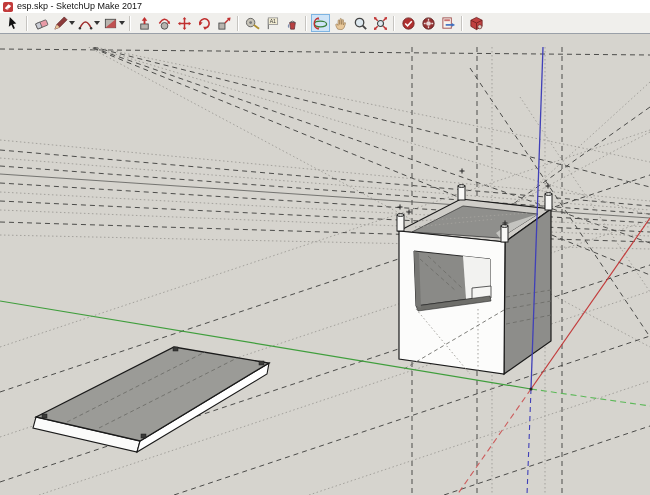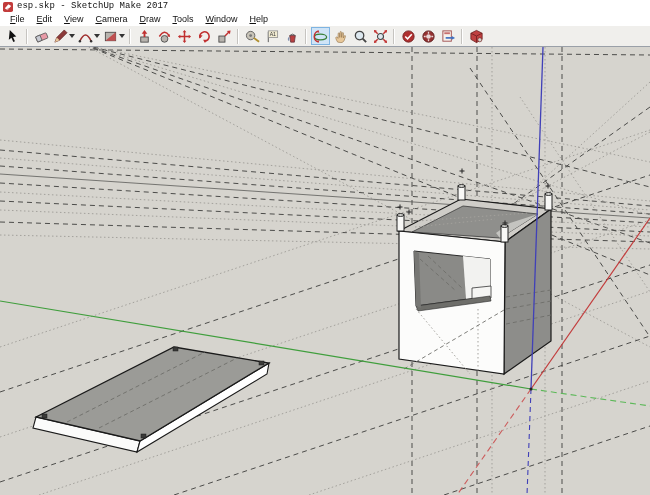--- a/index.html
+++ b/index.html
@@ -1,19 +1,19 @@
 <!DOCTYPE html>
 <html><head>
 <meta charset="utf-8">
 <style>
   html,body{margin:0;padding:0;}
   body{width:650px;height:495px;overflow:hidden;font-family:"Liberation Sans",sans-serif;background:#d6d4ce;}
   .window{width:650px;height:495px;position:relative;background:#d6d4ce;}
   
-  .titlebar{height:13px;background:#ffffff;display:flex;align-items:center;padding:0 3px;gap:4px;font-family:Liberation Mono, monospace;}
+  .titlebar{height:13px;background:#ffffff;display:flex;align-items:center;padding:0 3px;gap:4px;}
   .titlebar .title{font-size:9px;color:#111;white-space:nowrap;line-height:13px;}
   
   .menubar{height:13px;background:#ffffff;display:flex;align-items:center;padding-left:4px;}
   .menu-item{font-size:9px;color:#111;padding:0 6px;line-height:13px;cursor:default;}
   .menu-item u{text-decoration:underline;}
   
   .toolbar{height:20px;background:#f0efec;border-bottom:1px solid #9aa0a8;display:flex;align-items:center;padding-left:3px;}
   .tb-btn{border:1px solid transparent;background:transparent;width:19px;height:18px;padding:0;margin:0 0.5px;
           display:flex;align-items:center;justify-content:center;position:relative;}
   .tb-btn.active{background:#cfe4f7;border:1px solid #7eb4e2;}
@@ -38,30 +38,20 @@
 
   <div class="titlebar">
     <svg width="10" height="10" viewBox="0 0 11 11">
       <rect width="11" height="11" rx="2" fill="#c23b3b"></rect>
       <path d="M2 7 L6 2.5 L9 4.5 L5 9 Z" fill="#ffffff"></path>
       <path d="M4 8.2 L8.6 6.8" stroke="#c23b3b" stroke-width="0.8"></path>
     </svg>
     <span class="title">esp.skp - SketchUp Make 2017</span>
   </div>
 
-  <div class="menubar">
-      <span class="menu-item"><u>F</u>ile</span>
-      <span class="menu-item"><u>E</u>dit</span>
-      <span class="menu-item"><u>V</u>iew</span>
-      <span class="menu-item"><u>C</u>amera</span>
-      <span class="menu-item"><u>D</u>raw</span>
-      <span class="menu-item"><u>T</u>ools</span>
-      <span class="menu-item"><u>W</u>indow</span>
-      <span class="menu-item"><u>H</u>elp</span>
-    </div>
 
   <div class="toolbar">
       <button class="tb-btn" title="Select">
         <svg width="15" height="15" class="ic">
           <use href="#ic-select"></use>
         </svg>
       </button>
       <span class="tb-sep"></span>
       <button class="tb-btn" title="Eraser">
         <svg width="15" height="15" class="ic">

